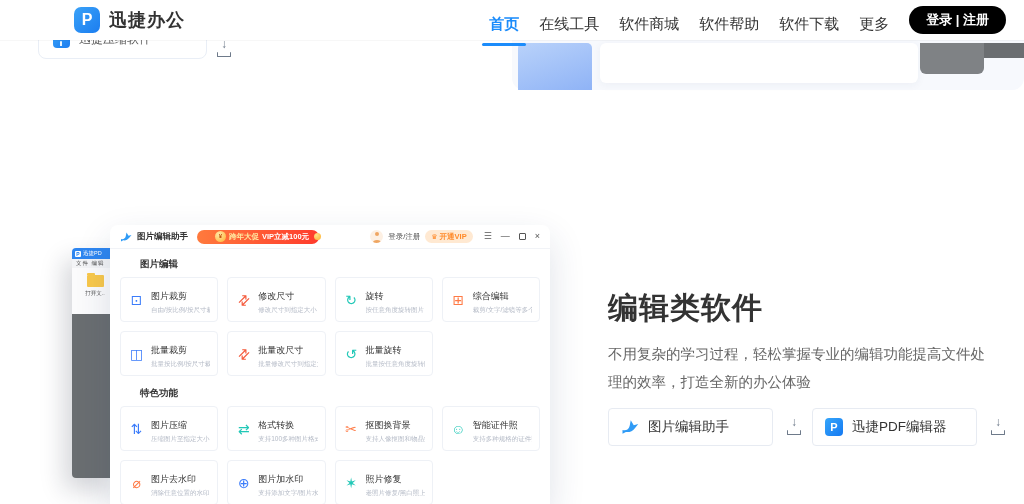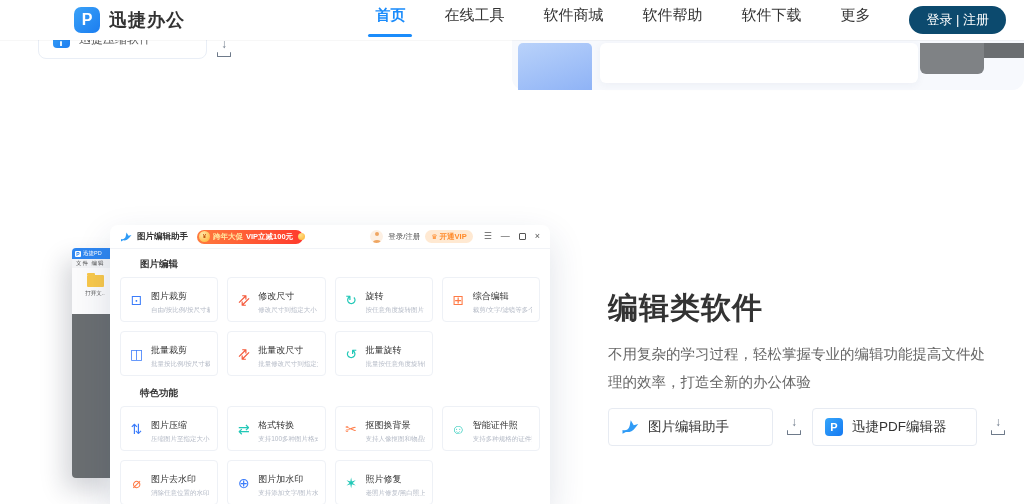--- a/index.html
+++ b/index.html
@@ -6,25 +6,25 @@
   html,body { width:1024px; height:504px; overflow:hidden; }
   body { position:relative; background:#fff; font-family:"Liberation Sans","DejaVu Sans",sans-serif; color:#333; }
 
   
   .nav { position:absolute; top:0; left:0; width:1024px; height:40px; background:#fff; z-index:50;
          display:flex; align-items:center; padding:0 18px 0 74px; box-shadow:0 1px 0 rgba(0,0,0,.03); }
   .brand { display:flex; align-items:center; gap:9px; }
   .brand-logo { width:26px; height:26px; border-radius:7px; background:linear-gradient(135deg,#3aa2f8,#1b7df0);
                 color:#fff; font-weight:bold; font-size:16px; display:flex; align-items:center; justify-content:center; }
   .brand-name { font-size:18px; font-weight:700; color:#333; letter-spacing:1px; }
-  .nav-right { margin-left:auto; display:flex; align-items:flex-start; gap:39px; }
+  .nav-right { margin-left:auto; display:flex; align-items:flex-end; gap:20px; }
   .nav-item { position:relative; font-size:15px; color:#333; cursor:pointer; }
   .nav-item.active { color:#1b8cfb; font-weight:700; }
   .nav-item.active::after { content:""; position:absolute; left:-7px; right:-7px; bottom:-12px; height:3px; border-radius:2px; background:#1b8cfb; }
-  .auth-btn { background:#0c4a6e; color:#fff; font-size:13px; padding:5px 17px; border-radius:15px; border:none; cursor:pointer; }
+  .auth-btn { background:#000000; color:#fff; font-size:13px; padding:5px 17px; border-radius:15px; border:none; cursor:pointer;font-weight:bold; }
 
   
   .remnant-card { position:absolute; left:38px; top:5px; width:169px; height:54px; background:#fff;
                   border:1px solid #e9eef6; border-radius:8px; z-index:10;
                   display:flex; align-items:center; gap:9px; padding:14px 12px 0 14px; }
   .zip-icon { width:17px; height:17px; border-radius:4px; background:linear-gradient(135deg,#3aa2f8,#1b7df0); position:relative; flex:none; }
   .zip-icon::after { content:""; position:absolute; left:7px; top:2px; bottom:2px; border-left:2px dashed rgba(255,255,255,.9); }
   .remnant-label { font-size:12px; color:#555; white-space:nowrap; padding-top:1px; }
 
   .dl { position:relative; width:16px; height:16px; display:inline-block; flex:none; cursor:pointer; }
@@ -50,21 +50,21 @@
   .folder-icon::before { content:""; position:absolute; top:-2px; left:0; width:8px; height:2px; background:#f8c84b; border-radius:1px 1px 0 0; }
   .peek-open { font-size:5.5px; color:#555; }
   .peek-body { flex:1; background:#6a6e71; }
 
   
   .appwin { position:absolute; left:110px; top:225px; width:440px; height:279px; background:#fff; z-index:10;
             border-radius:8px 8px 0 0; box-shadow:0 14px 36px rgba(30,50,90,.14); overflow:hidden; }
   .titlebar { height:24px; display:flex; align-items:center; gap:5px; padding:0 10px; border-bottom:1px solid #f1f3f7; }
   .app-title { font-size:8.5px; font-weight:700; color:#333; white-space:nowrap; }
   .promo { margin-left:4px; height:14px; border-radius:7px; background:linear-gradient(90deg,#ff7a3d,#ff3b2d);
-           display:flex; align-items:center; gap:3px; padding:0 10px 0 2px; position:relative; cursor:pointer; }
+           display:flex; align-items:center; gap:3px; padding:0 10px 0 18px; position:relative; cursor:pointer; }
   .coin { width:11px; height:11px; border-radius:50%; background:radial-gradient(circle at 35% 30%,#ffe9a8,#ffb02e); color:#c2500a;
           font-size:6px; font-weight:bold; line-height:11px; text-align:center; flex:none; }
   .promo-hi { font-size:7.5px; font-weight:700; color:#ffe9a0; white-space:nowrap; }
   .promo-rest { font-size:7.5px; font-weight:700; color:#fff; white-space:nowrap;text-align:center; }
   .coin-mini { position:absolute; right:-2px; top:3px; width:7px; height:7px; border-radius:50%; background:radial-gradient(circle at 35% 30%,#ffe08a,#ffb02e); }
   .tb-spacer { flex:1; }
   .avatar { width:13px; height:13px; border-radius:50%; background:#fdf0e3; position:relative; overflow:hidden; flex:none; cursor:pointer; }
   .avatar::before { content:""; position:absolute; top:2px; left:4.5px; width:4px; height:4px; border-radius:50%; background:#efa662; }
   .avatar::after { content:""; position:absolute; bottom:-2px; left:2.5px; width:8px; height:5px; border-radius:50%; background:#efa662; }
   .tb-login { font-size:7.5px; color:#555; white-space:nowrap; cursor:pointer; }

